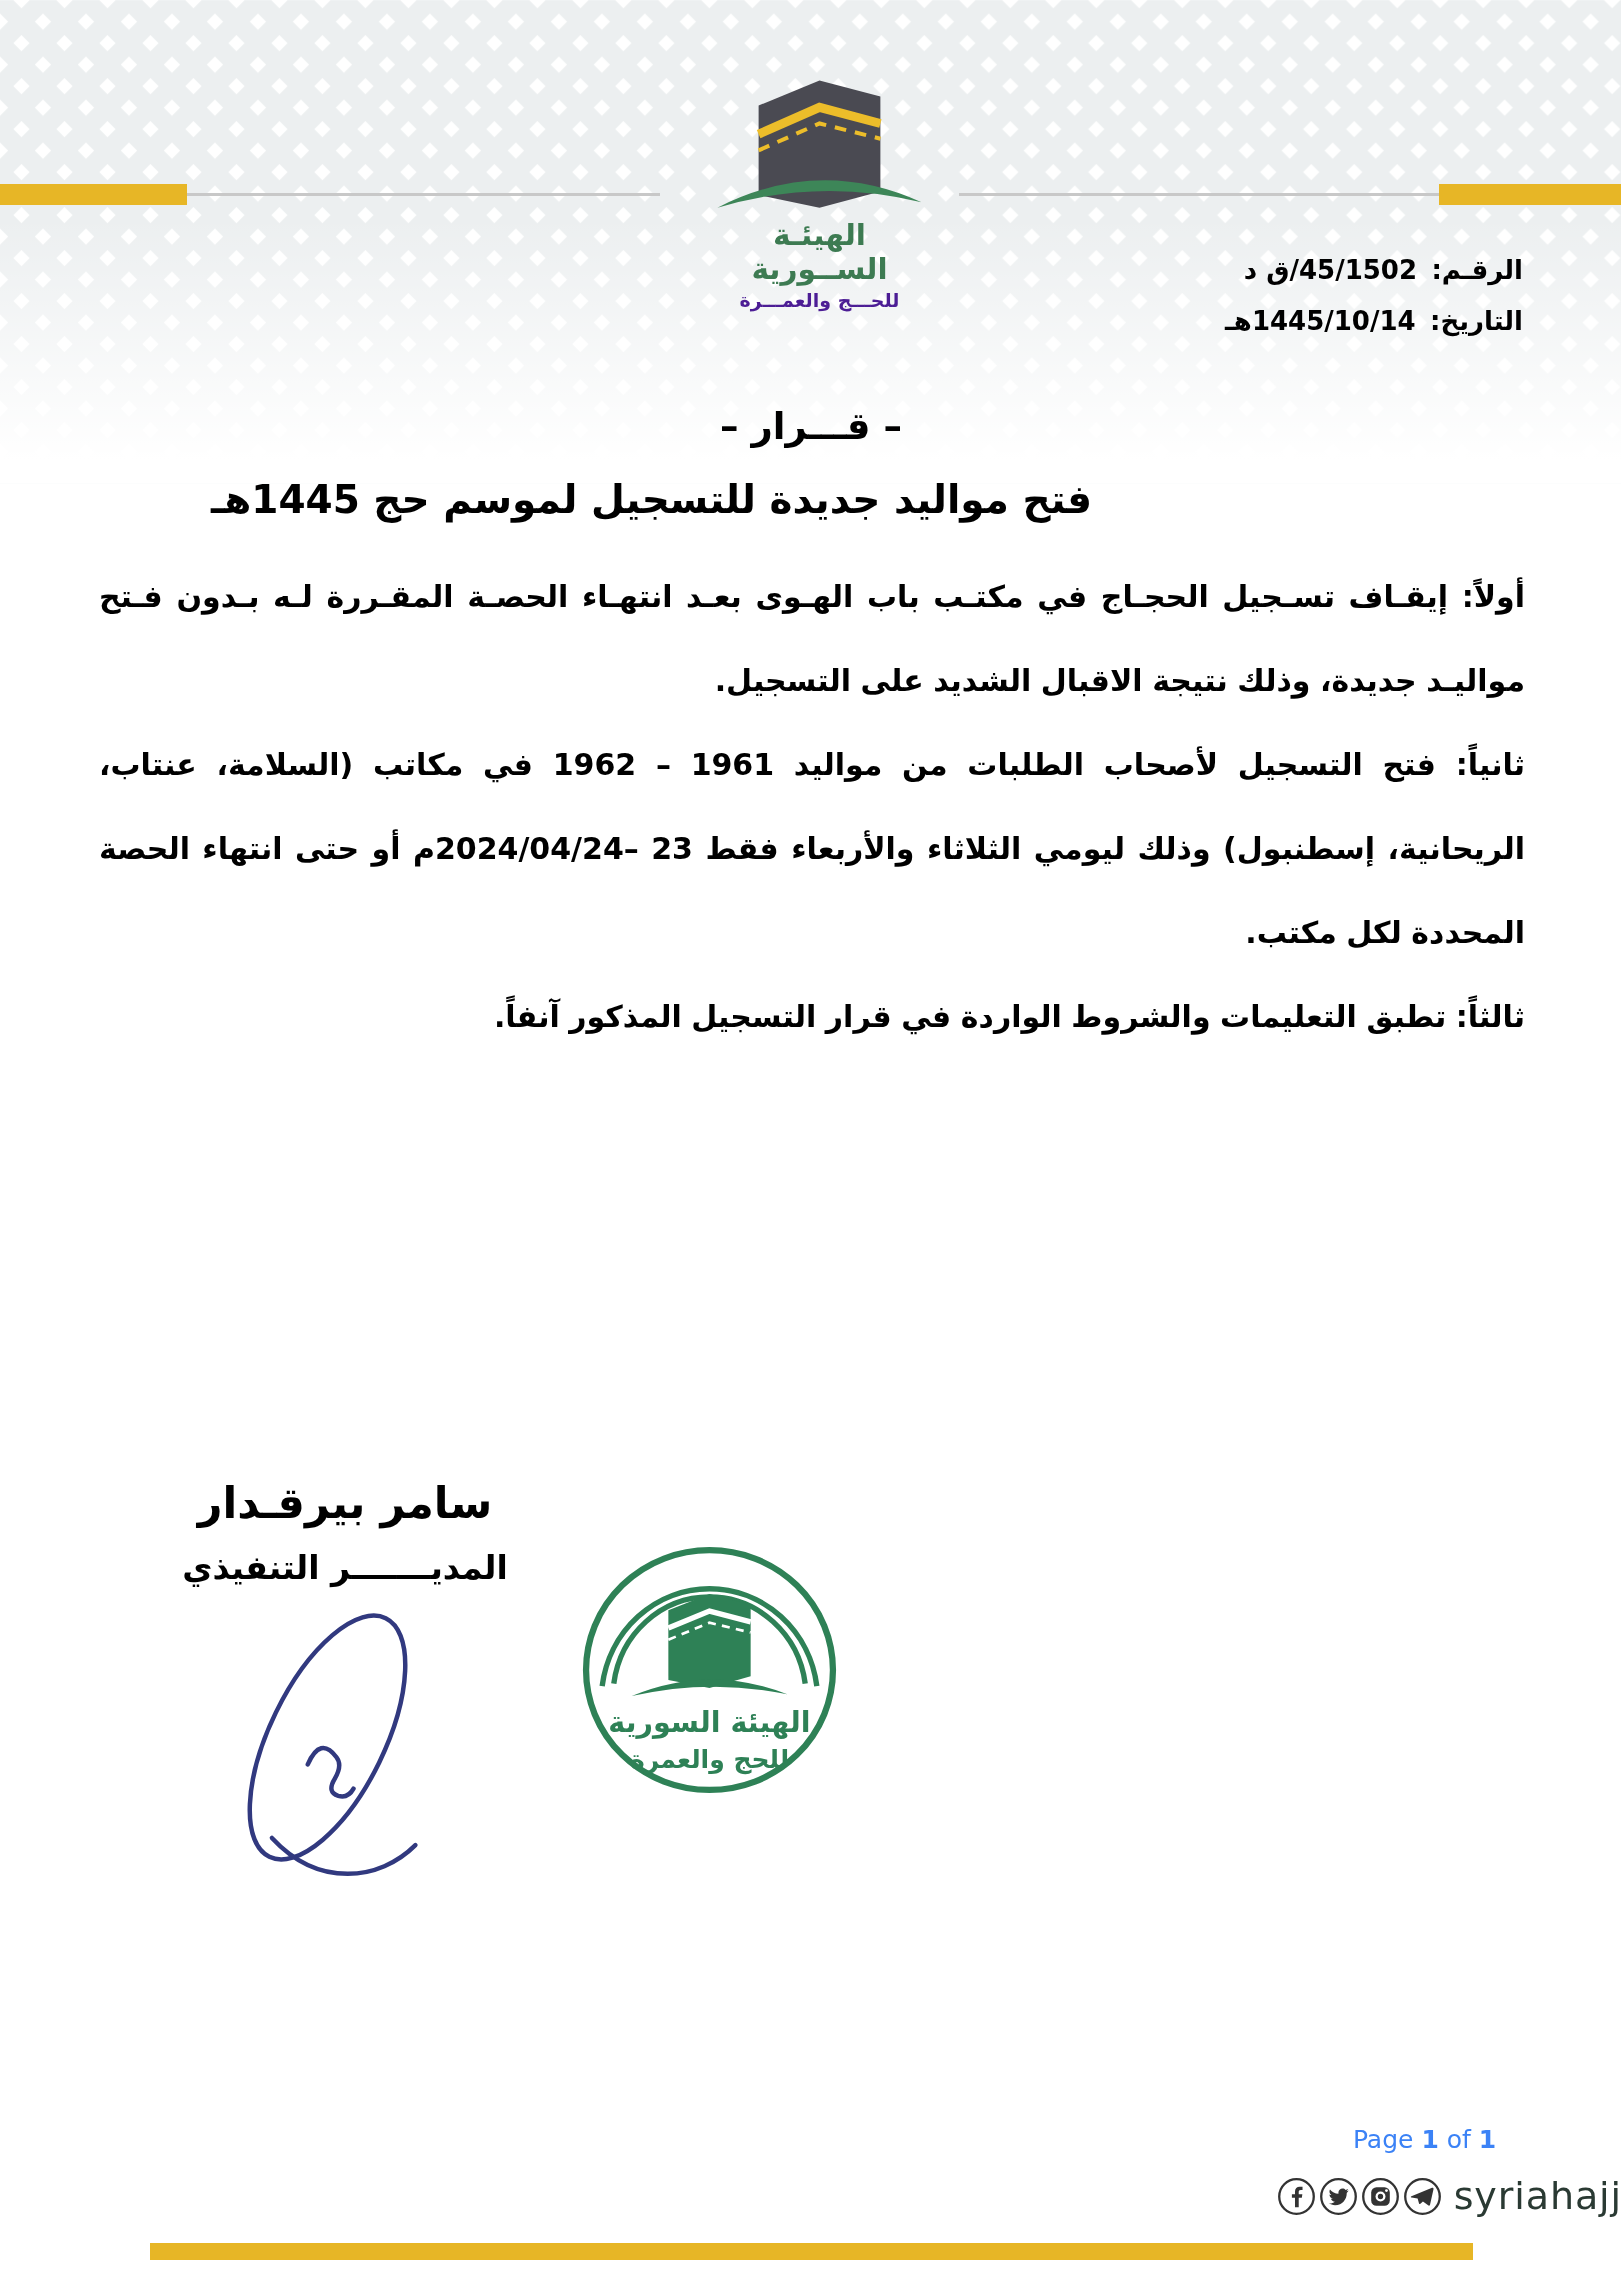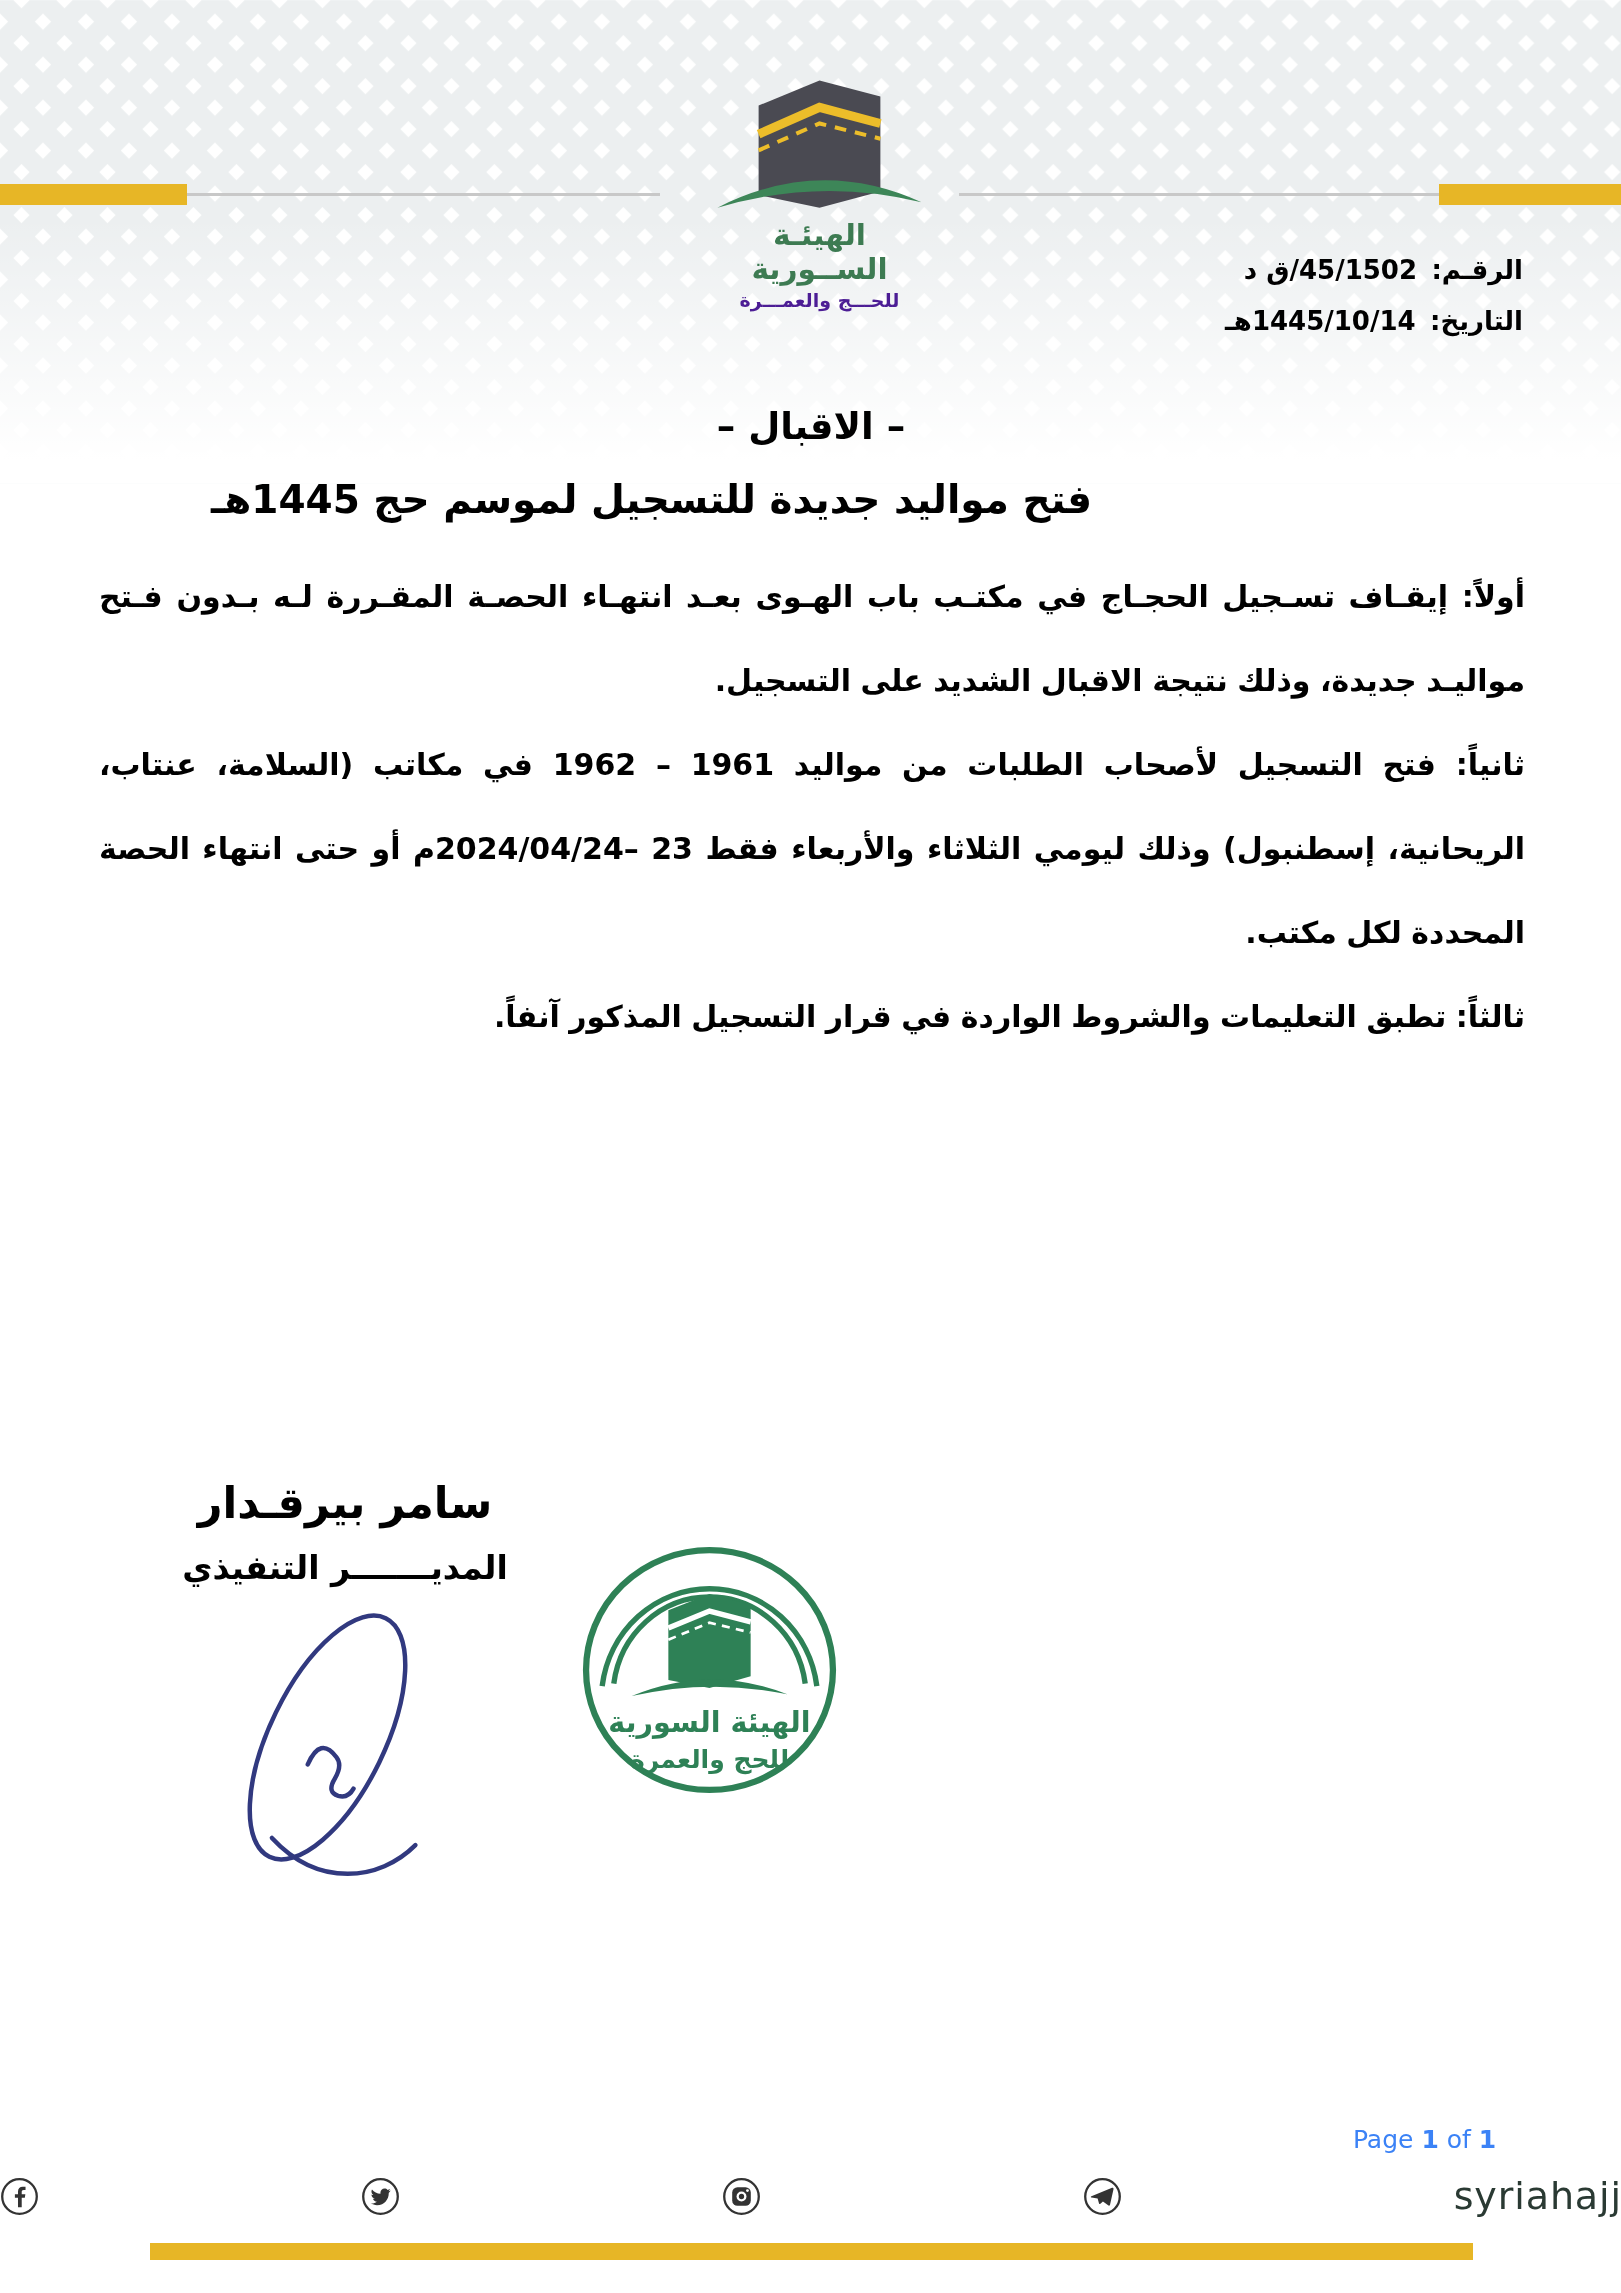--- a/index.html
+++ b/index.html
@@ -44,21 +44,21 @@
   .sig-title { left:166px; top:1548px; width:358px; text-align:center; direction:rtl;
                font-size:33px; font-weight:bold; }
   .sig-svg   { left:193px; top:1603px; }
   .stamp-svg { left:578px; top:1542px; }
 
   
   .page-num { left:1337px; top:2096px; font-size:25px; color:#3b82f6;
               font-family:"DejaVu Sans", sans-serif; white-space:pre; }
   .page-num .b { font-weight:bold; }
   .social-row { left:0; top:2174px; width:1622px; display:flex; align-items:center;
-                justify-content:space-between; gap:3px; }
+                justify-content:flex-end; gap:3px; }
   .social-icon { width:39px; height:39px; flex:0 0 auto; }
   .social-handle { font-size:38px; color:#2a3a33; margin-left:9px;
                    font-family:"DejaVu Sans", sans-serif; letter-spacing:0.9px; }
   .bar-bottom { left:150px; top:2243px; width:1323px; height:17px; }
 </style>
 </head>
 <body>
 
 <svg class="abs header-pattern" width="1622" height="484" aria-hidden="true" viewBox="0 0 1811 540">
   <defs>
@@ -95,21 +95,21 @@
   <div class="ref-line">
     <span>الرقـم:</span>
     <span class="val">45/1502/ق د</span>
   </div>
   <div class="ref-line">
     <span>التاريخ:</span>
     <span class="val">1445/10/14هـ</span>
   </div>
 </div>
 
-<div class="abs doc-title">– الاقبال –</div>
+<div class="abs doc-title">– قـــرار –</div>
 <div class="abs doc-subtitle">فتح مواليد جديدة للتسجيل لموسم حج 1445هـ</div>
 
 <div class="abs doc-body">
   <p>أولاً: إيقـاف تسـجيل الحجـاج في مكتـب باب الهـوى بعـد انتهـاء الحصـة المقـررة لـه بـدون فـتح مواليـد جديدة، وذلك نتيجة الاقبال الشديد على التسجيل.</p>
   <p>ثانياً: فتح التسجيل لأصحاب الطلبات من مواليد 1961 – 1962 في مكاتب (السلامة، عنتاب، الريحانية، إسطنبول) وذلك ليومي الثلاثاء والأربعاء فقط 23 –2024/04/24م أو حتى انتهاء الحصة المحددة لكل مكتب.</p>
   <p>ثالثاً: تطبق التعليمات والشروط الواردة في قرار التسجيل المذكور آنفاً.</p>
 </div>
 
 <div class="abs sig-name">سامر بيرقـدار</div>
 <div class="abs sig-title">المديـــــــر التنفيذي</div>

